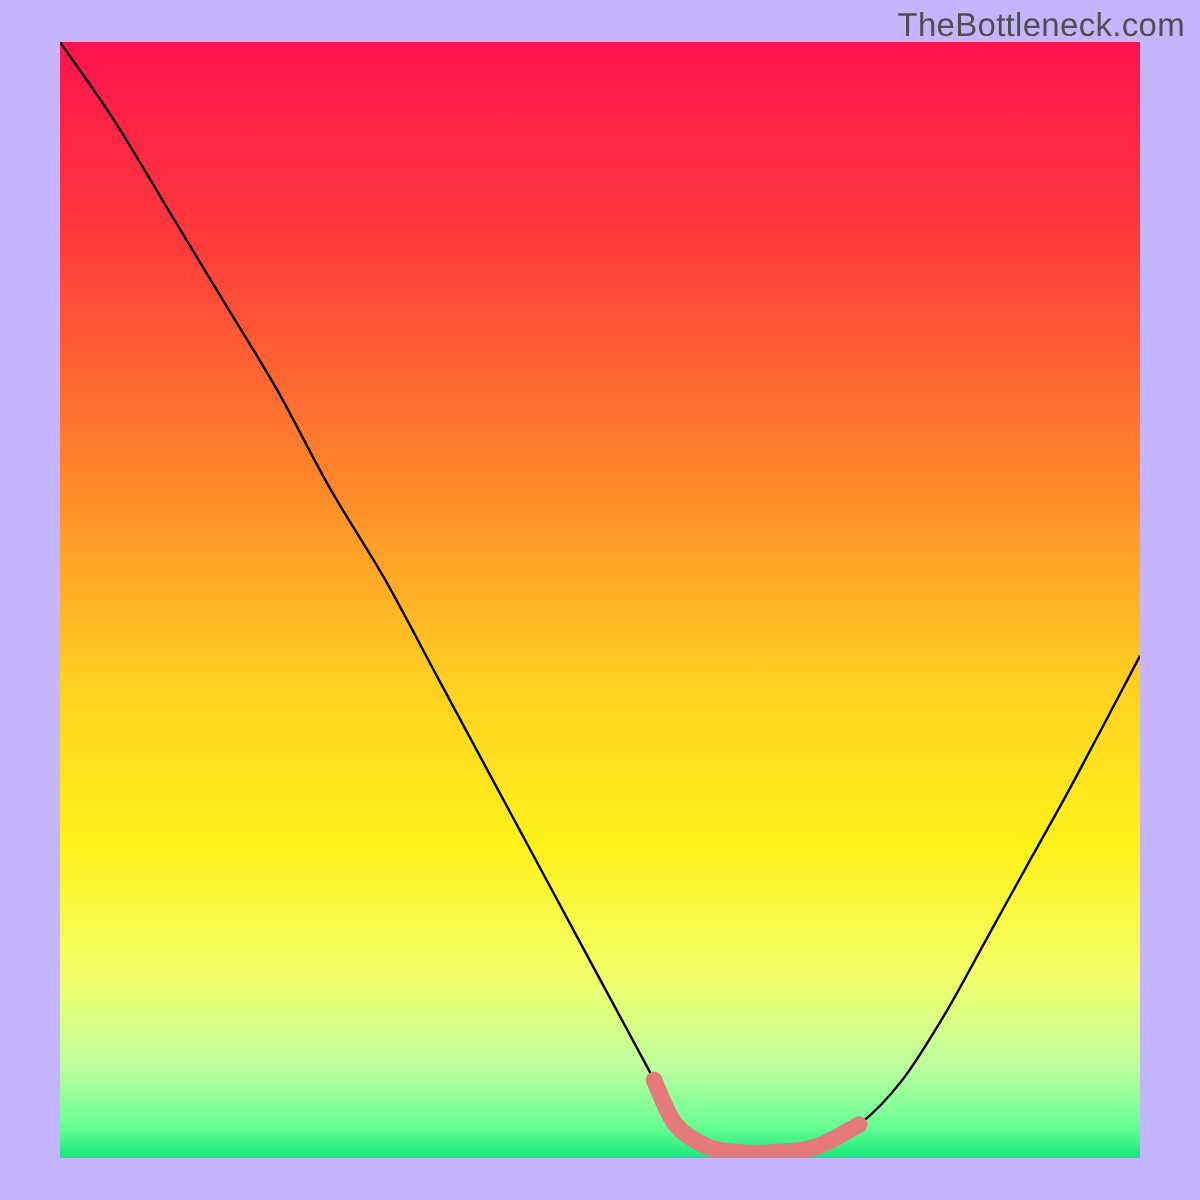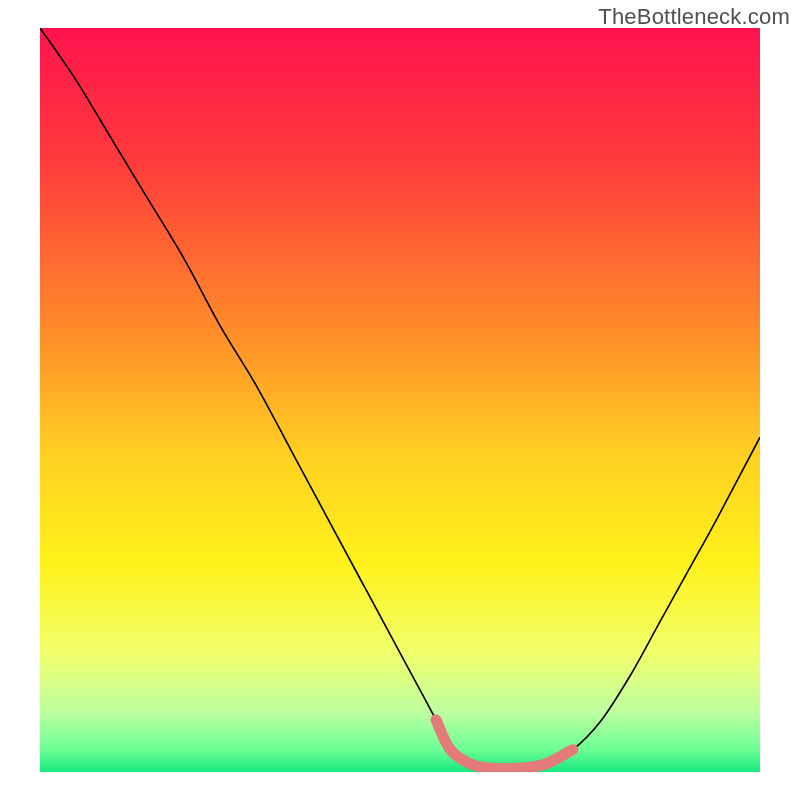--- a/index.html
+++ b/index.html
@@ -8,21 +8,21 @@
     width: 800px;
     height: 800px;
     overflow: hidden;
     background: #000;
     font-family: Arial, Helvetica, sans-serif;
   }
   .frame {
     position: relative;
     width: 800px;
     height: 800px;
-    background: #ffffff;
+    background: #c4b5fd;
     text-decoration: underline;
   }
   .watermark {
     position: absolute;
     top: 4px;
     right: 10px;
     color: #4f4f4f;
     font-size: 22px;
     font-weight: 500;
     letter-spacing: 0.2px;

